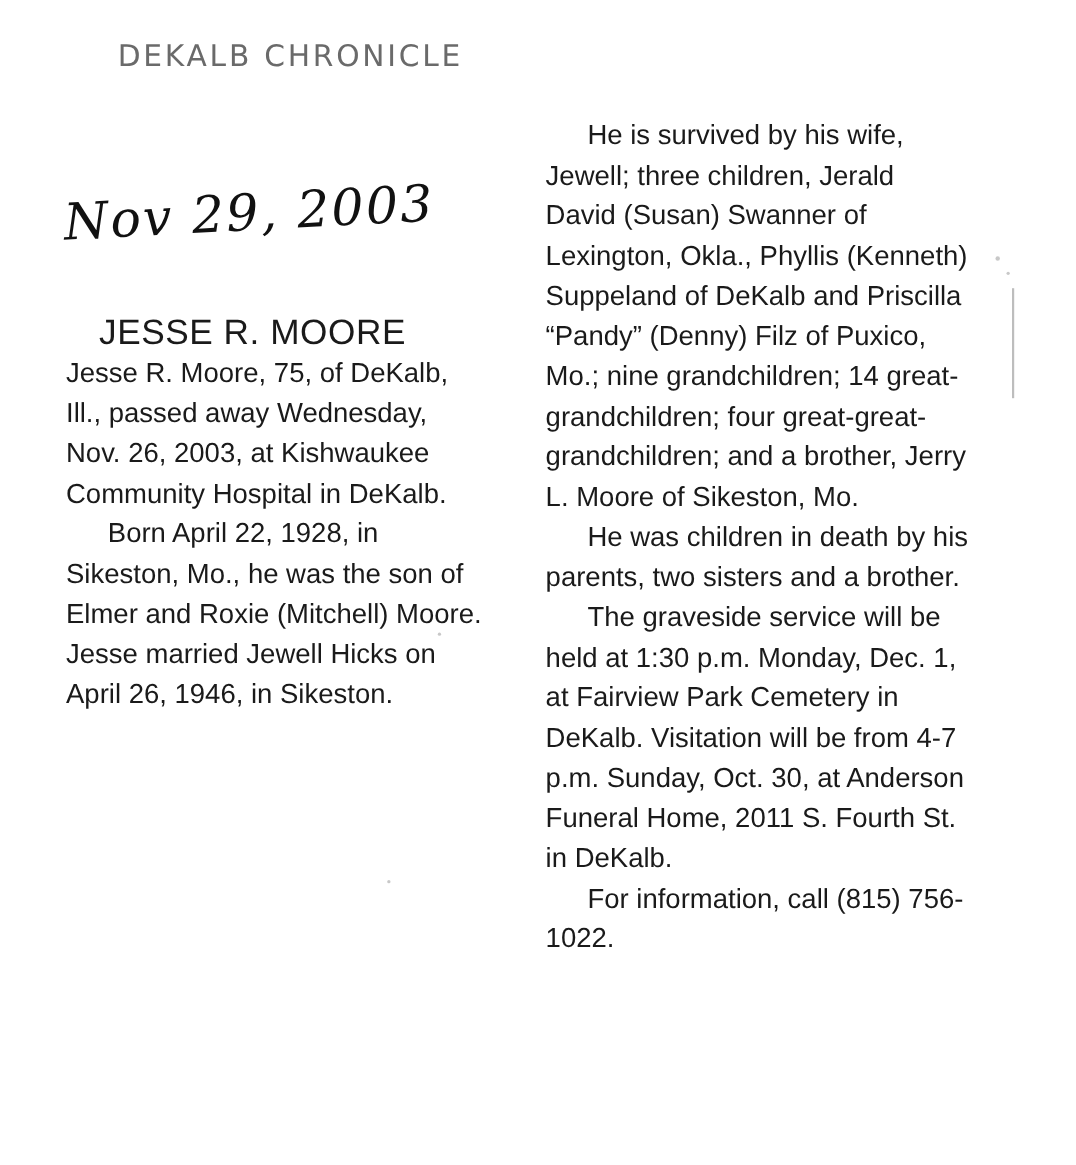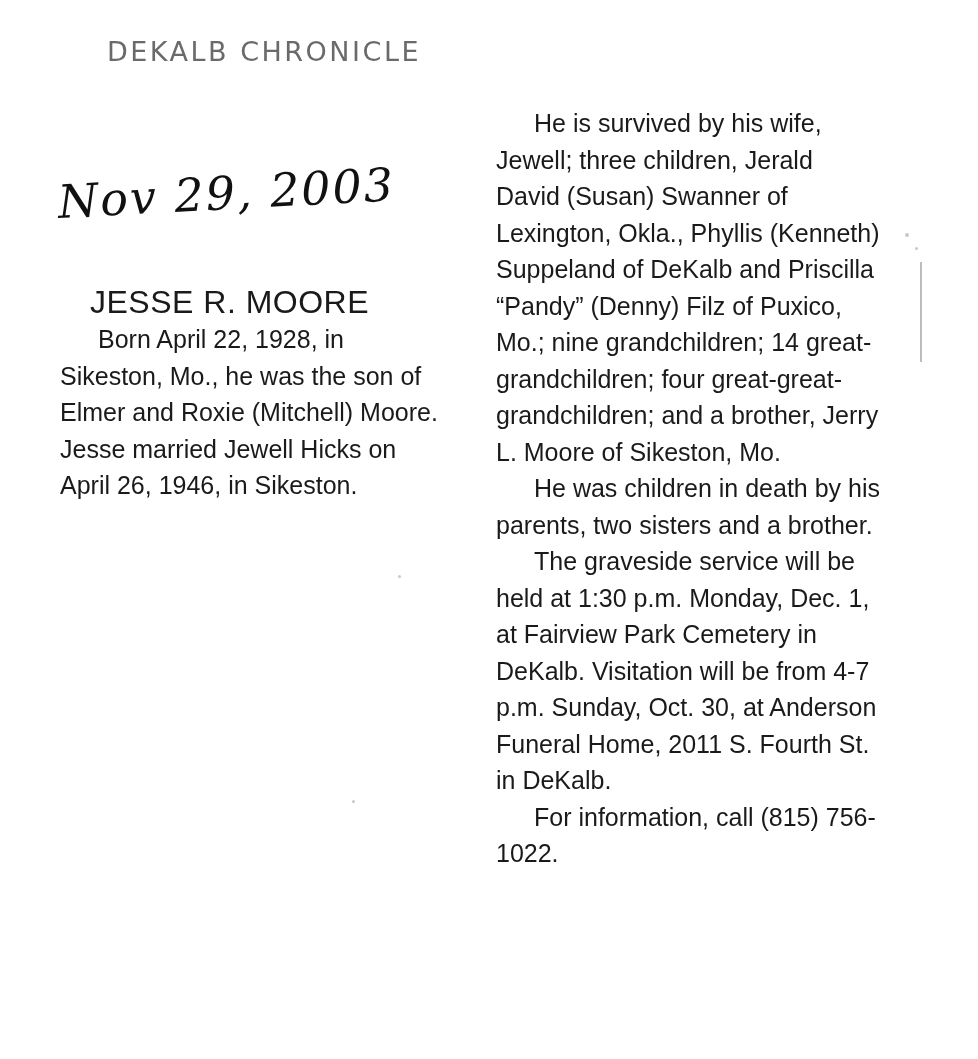--- a/index.html
+++ b/index.html
@@ -105,20 +105,21 @@
 <div>
 
   <div class="masthead">DEKALB CHRONICLE</div>
 
   <div class="handwritten-date">Nov 29, 2003</div>
 
   <div class="columns">
 
     <div class="col col-left">
       <h1 class="headline">JESSE R. MOORE</h1>
+      <p class="para no-indent">Jesse R. Moore, 75, of DeKalb, Ill., passed away Wednesday, Nov. 26, 2003, at Kishwaukee Community Hospital in DeKalb.</p>
       <p class="para">Born April 22, 1928, in Sikeston, Mo., he was the son of Elmer and Roxie (Mitchell) Moore. Jesse married Jewell Hicks on April 26, 1946, in Sikeston.</p>
     </div>
 
     <div class="col col-right">
       <p class="para">He is survived by his wife, Jewell; three children, Jerald David (Susan) Swanner of Lexington, Okla., Phyllis (Kenneth) Suppeland of DeKalb and Priscilla “Pandy” (Denny) Filz of Puxico, Mo.; nine grandchildren; 14 great-grandchildren; four great-great-grandchildren; and a brother, Jerry L. Moore of Sikeston, Mo.</p>
       <p class="para">He was children in death by his parents, two sisters and a brother.</p>
       <p class="para">The graveside service will be held at 1:30 p.m. Monday, Dec. 1, at Fairview Park Cemetery in DeKalb. Visitation will be from 4-7 p.m. Sunday, Oct. 30, at Anderson Funeral Home, 2011 S. Fourth St. in DeKalb.</p>
       <p class="para">For information, call (815) 756-1022.</p>
     </div>
 

